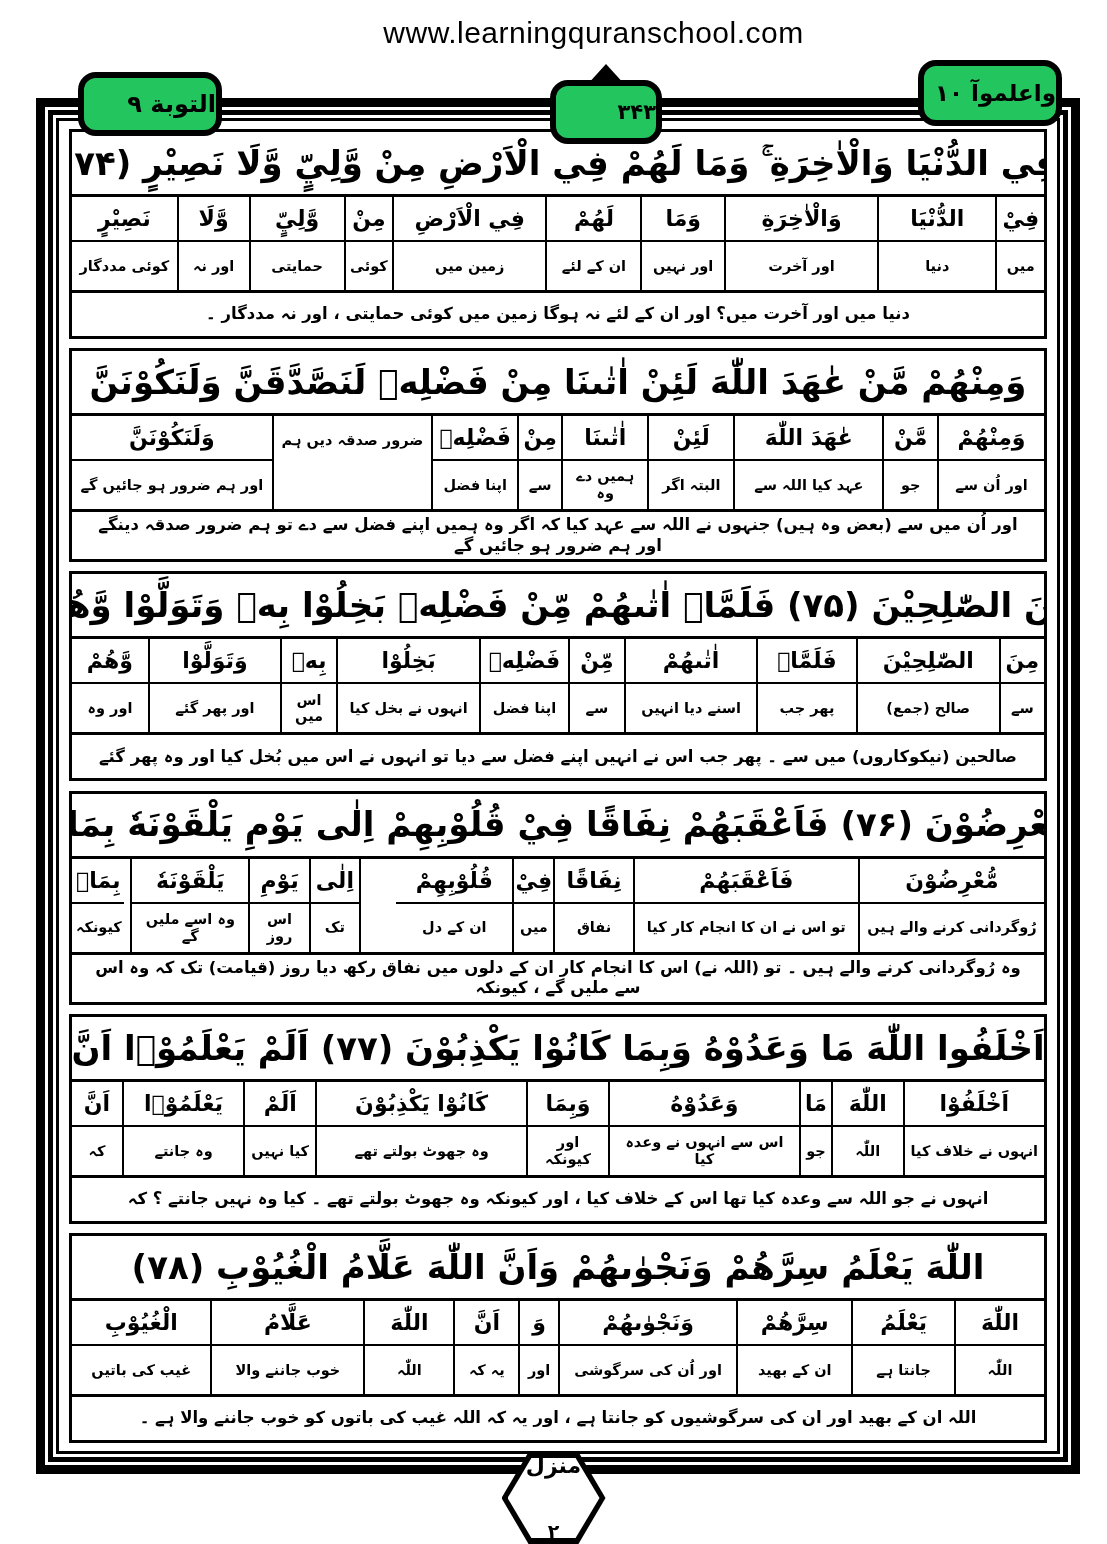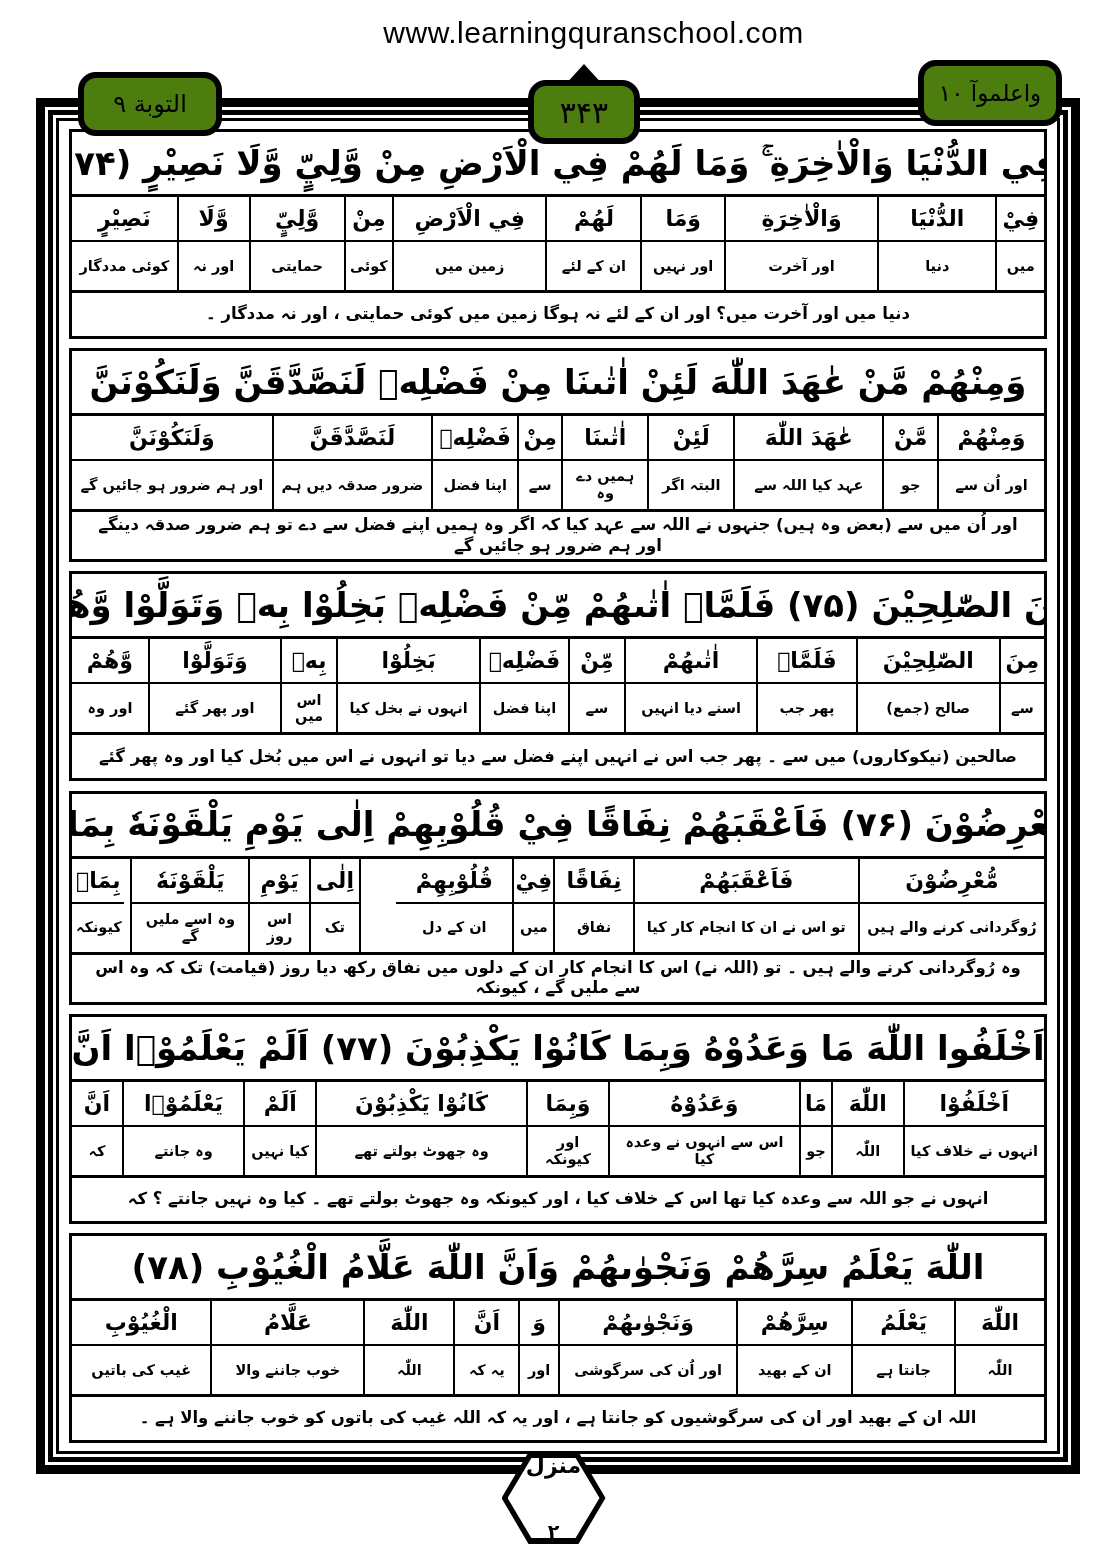--- a/index.html
+++ b/index.html
@@ -21,26 +21,26 @@
   }
   .frame-b{
     position:absolute;inset:3px;border:5px solid #000;box-sizing:border-box;
   }
   .frame-c{
     position:absolute;inset:3px;border:3px solid #000;box-sizing:border-box;
     padding:8px 10px;
   }
   
   .badge{
-    position:absolute;z-index:6;background:#4d7c0f;border:6px solid #000;
-    border-radius:18px;display:flex;align-items:center;justify-content:center;
-    font-weight:normal;direction:rtl;
+    position:absolute;z-index:6;background:#22c55e;border:6px solid #000;
+    border-radius:18px;display:flex;align-items:center;
+    font-weight:bold;direction:rtl;
   }
   .badge-left{left:78px;top:72px;width:132px;height:52px;font-size:24px;}
-  .badge-center{left:528px;top:80px;width:100px;height:52px;font-size:30px;}
+  .badge-center{left:550px;top:80px;width:100px;height:52px;font-size:21px;}
   .badge-center::before{
     content:"";position:absolute;top:-22px;left:50%;transform:translateX(-50%);
     width:0;height:0;border-left:20px solid transparent;border-right:20px solid transparent;
     border-bottom:22px solid #000;
   }
   .badge-right{left:918px;top:60px;width:132px;height:54px;font-size:23px;}
   
   .hex{
     position:absolute;left:50%;transform:translateX(-50%);top:1452px;
     width:104px;height:92px;z-index:7;
@@ -170,21 +170,20 @@
               </div>
               <div class="word-col" style="flex-grow: 4;">
                 <div class="cell cell-ar">مِنْ</div>
                 <div class="cell cell-ur">سے</div>
               </div>
               <div class="word-col" style="flex-grow: 8;">
                 <div class="cell cell-ar">فَضْلِهٖ</div>
                 <div class="cell cell-ur">اپنا فضل</div>
               </div>
               <div class="word-col" style="flex-grow: 15;">
-                <div class="cell cell-ar">لَنَصَّدَّقَنَّ</div>
                 <div class="cell cell-ur">ضرور صدقہ دیں ہم</div>
               </div>
               <div class="word-col" style="flex-grow: 19;">
                 <div class="cell cell-ar">وَلَنَكُوْنَنَّ</div>
                 <div class="cell cell-ur">اور ہم ضرور ہو جائیں گے</div>
               </div>
             </div>
             <div class="translation">اور اُن میں سے (بعض وہ ہیں) جنہوں نے اللہ سے عہد کیا کہ اگر وہ ہمیں اپنے فضل سے دے تو ہم ضرور صدقہ دینگے اور ہم ضرور ہو جائیں گے</div>
           </section>
           <section class="section">

